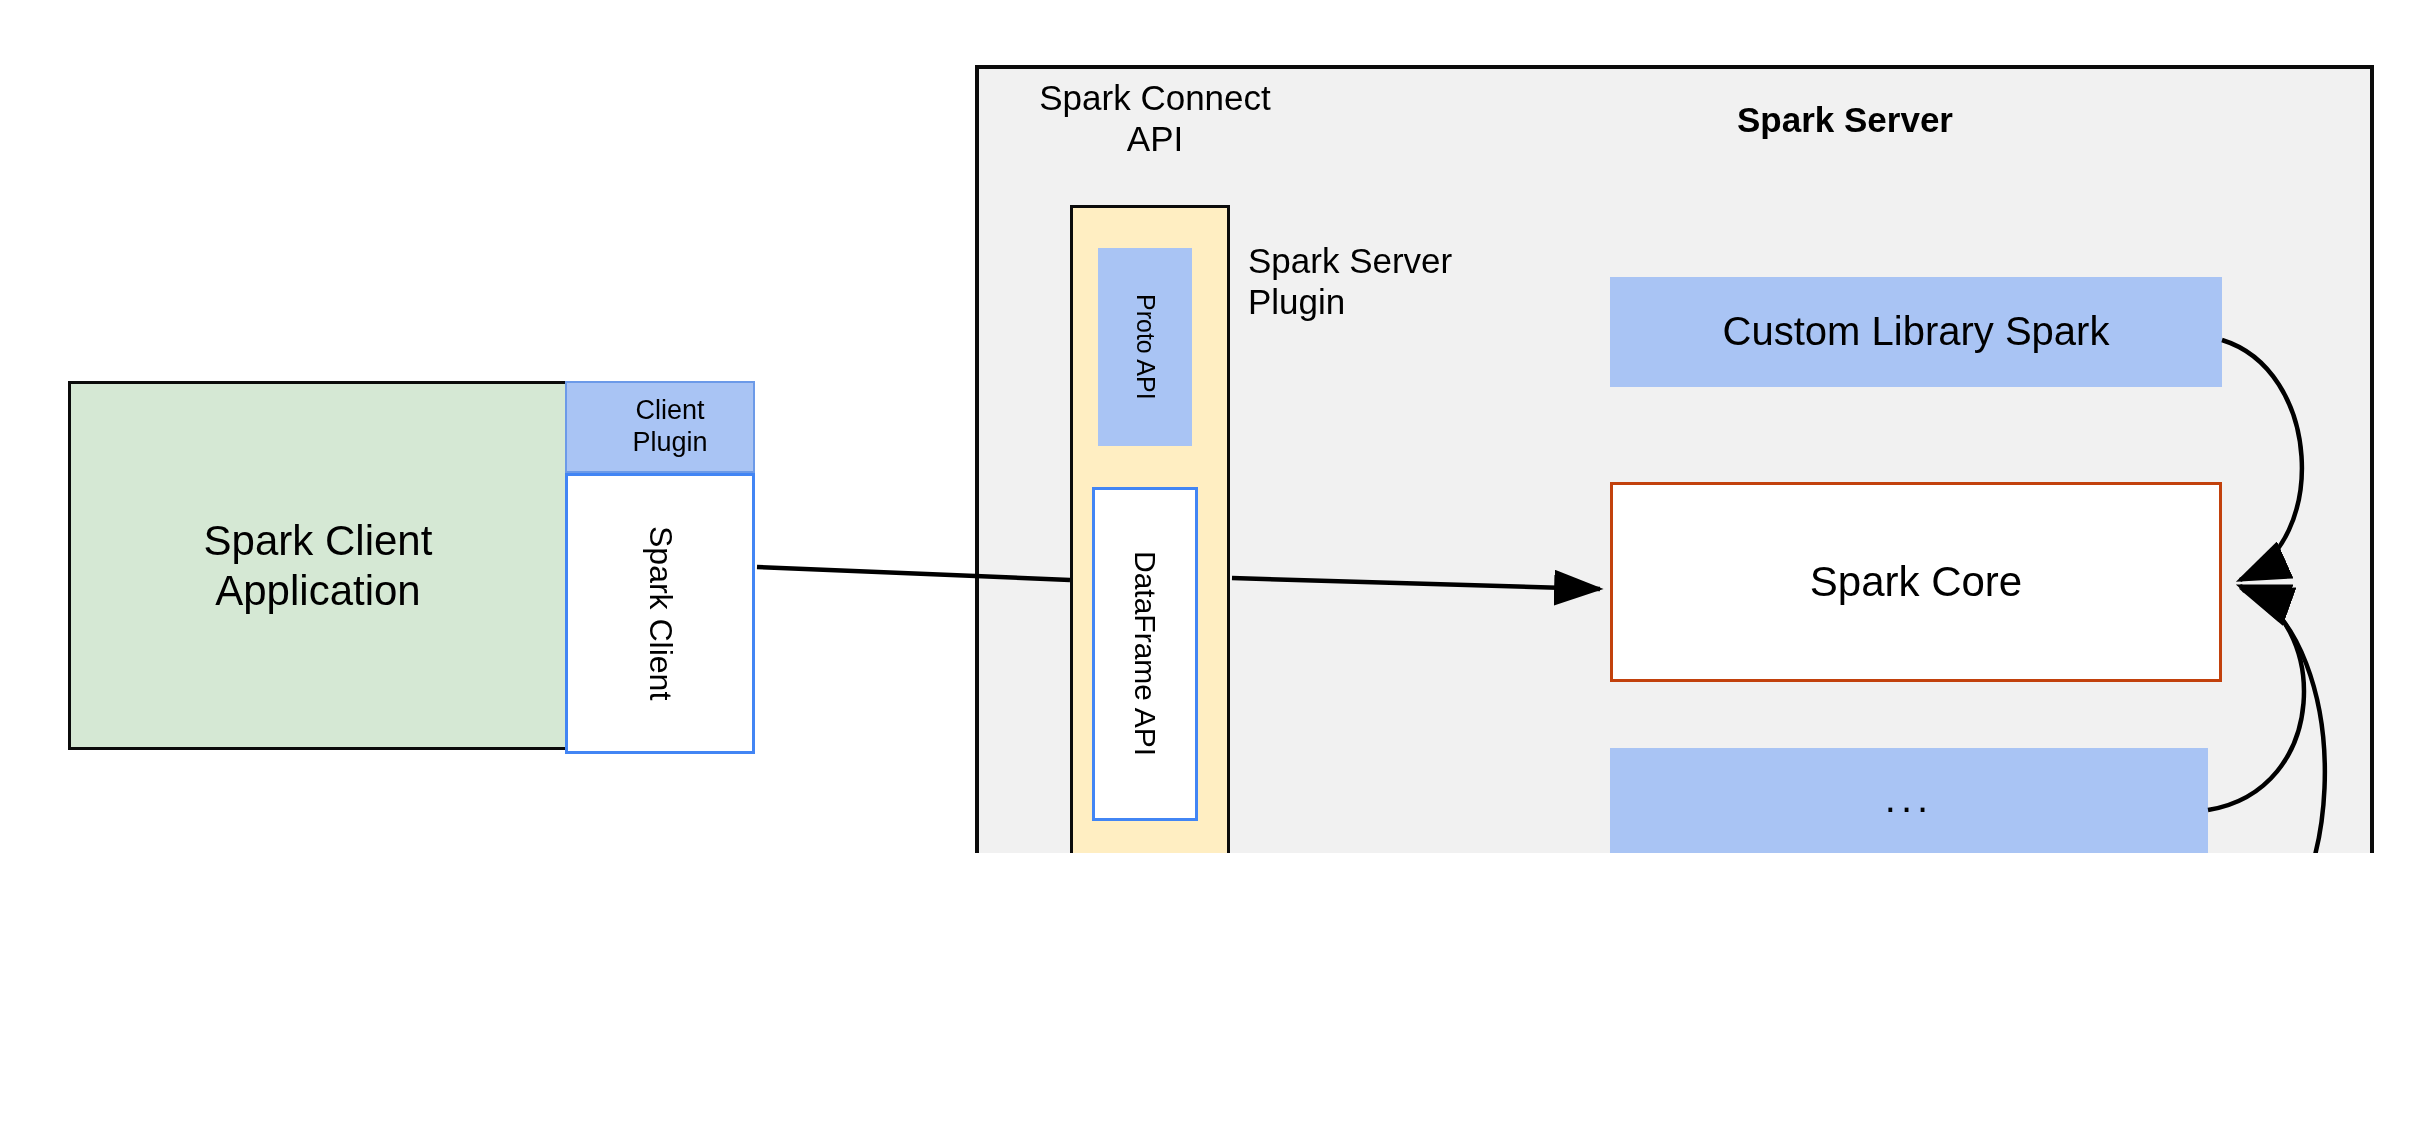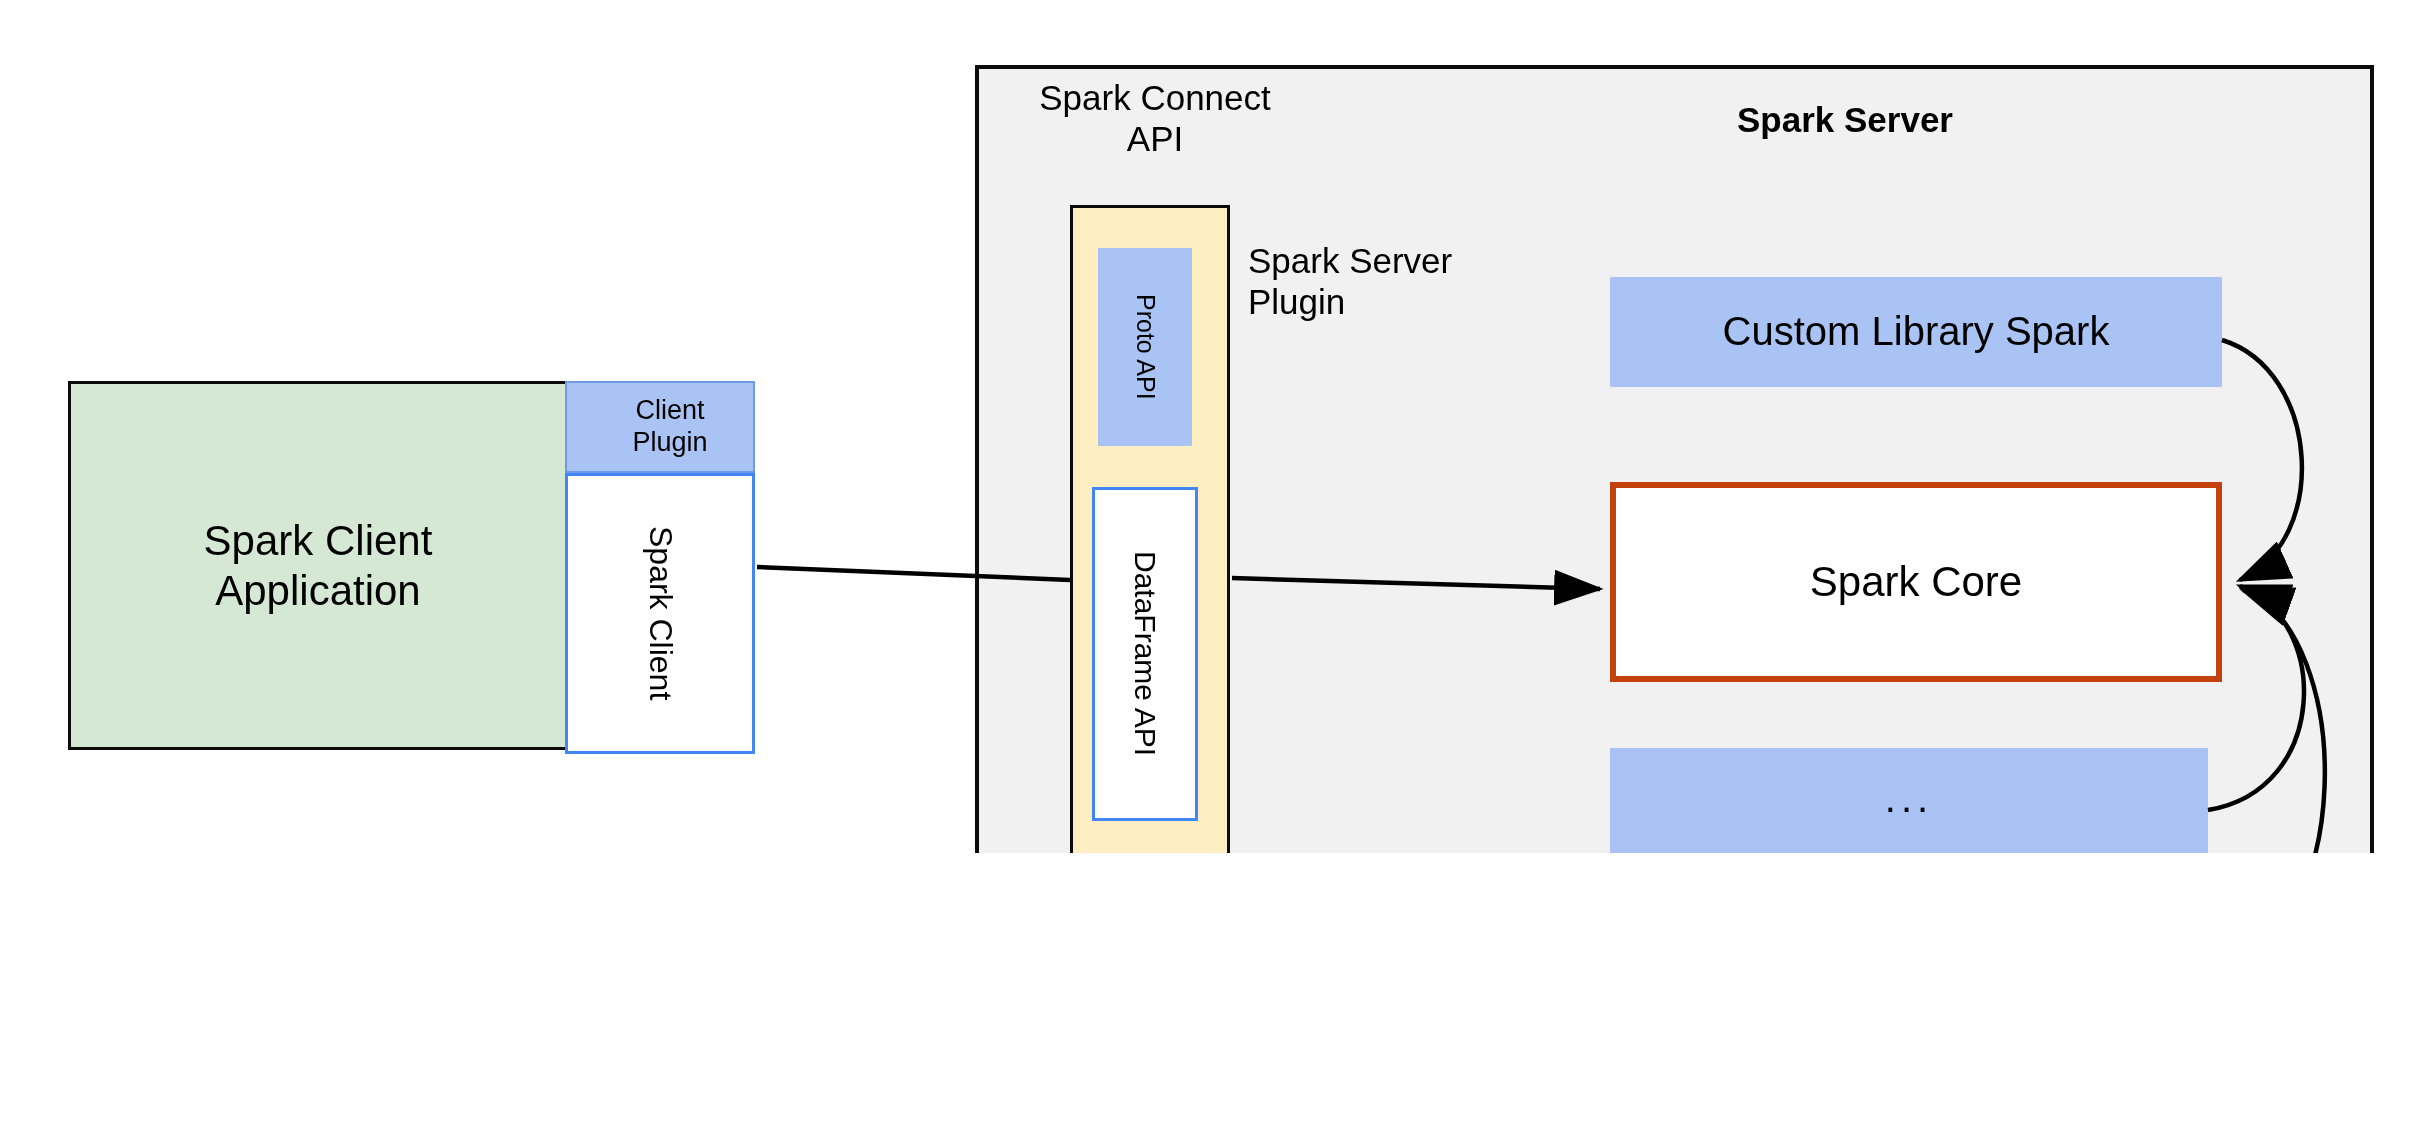--- a/index.html
+++ b/index.html
@@ -93,21 +93,21 @@
 
   
   #custom-plugin {
     left: 1610px; top: 277px; width: 612px; height: 110px;
     background: #a9c4f4;
     font-size: 40px;
   }
   #spark-core {
     left: 1610px; top: 482px; width: 612px; height: 200px;
     background: #ffffff;
-    border: 6px solid #c2410c;
+    border: 3px solid #c2410c;
     font-size: 42px;
   }
   #ellipsis-1 {
     left: 1610px; top: 748px; width: 598px; height: 110px;
     background: #a9c4f4;
     font-size: 40px;
   }
   #ellipsis-2 {
     left: 1610px; top: 913px; width: 598px; height: 110px;
     background: #a9c4f4;

